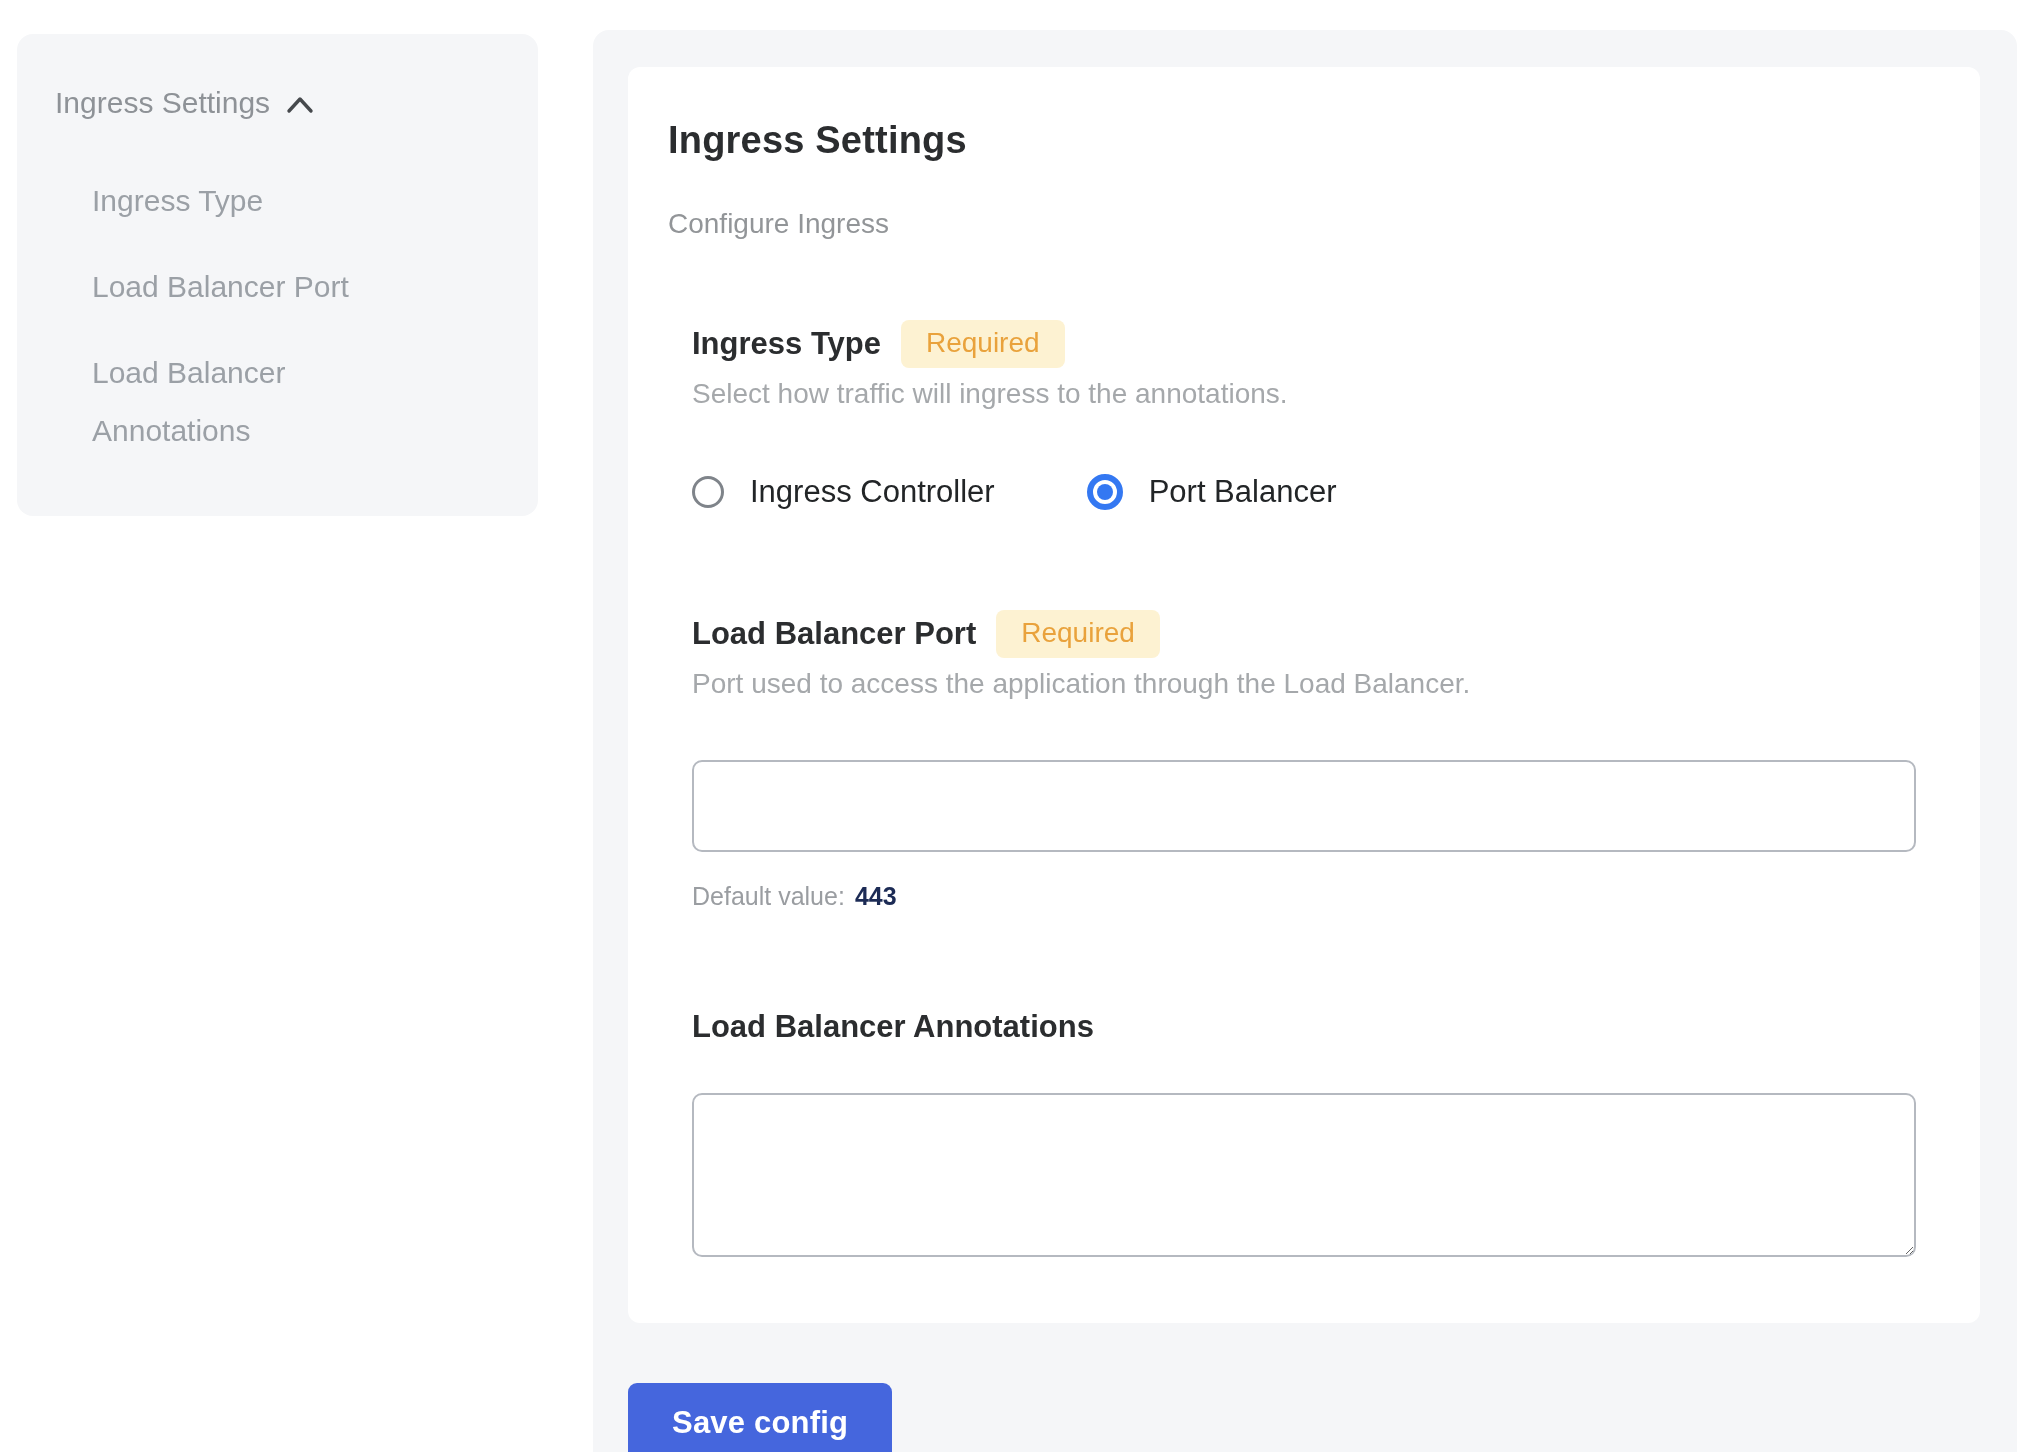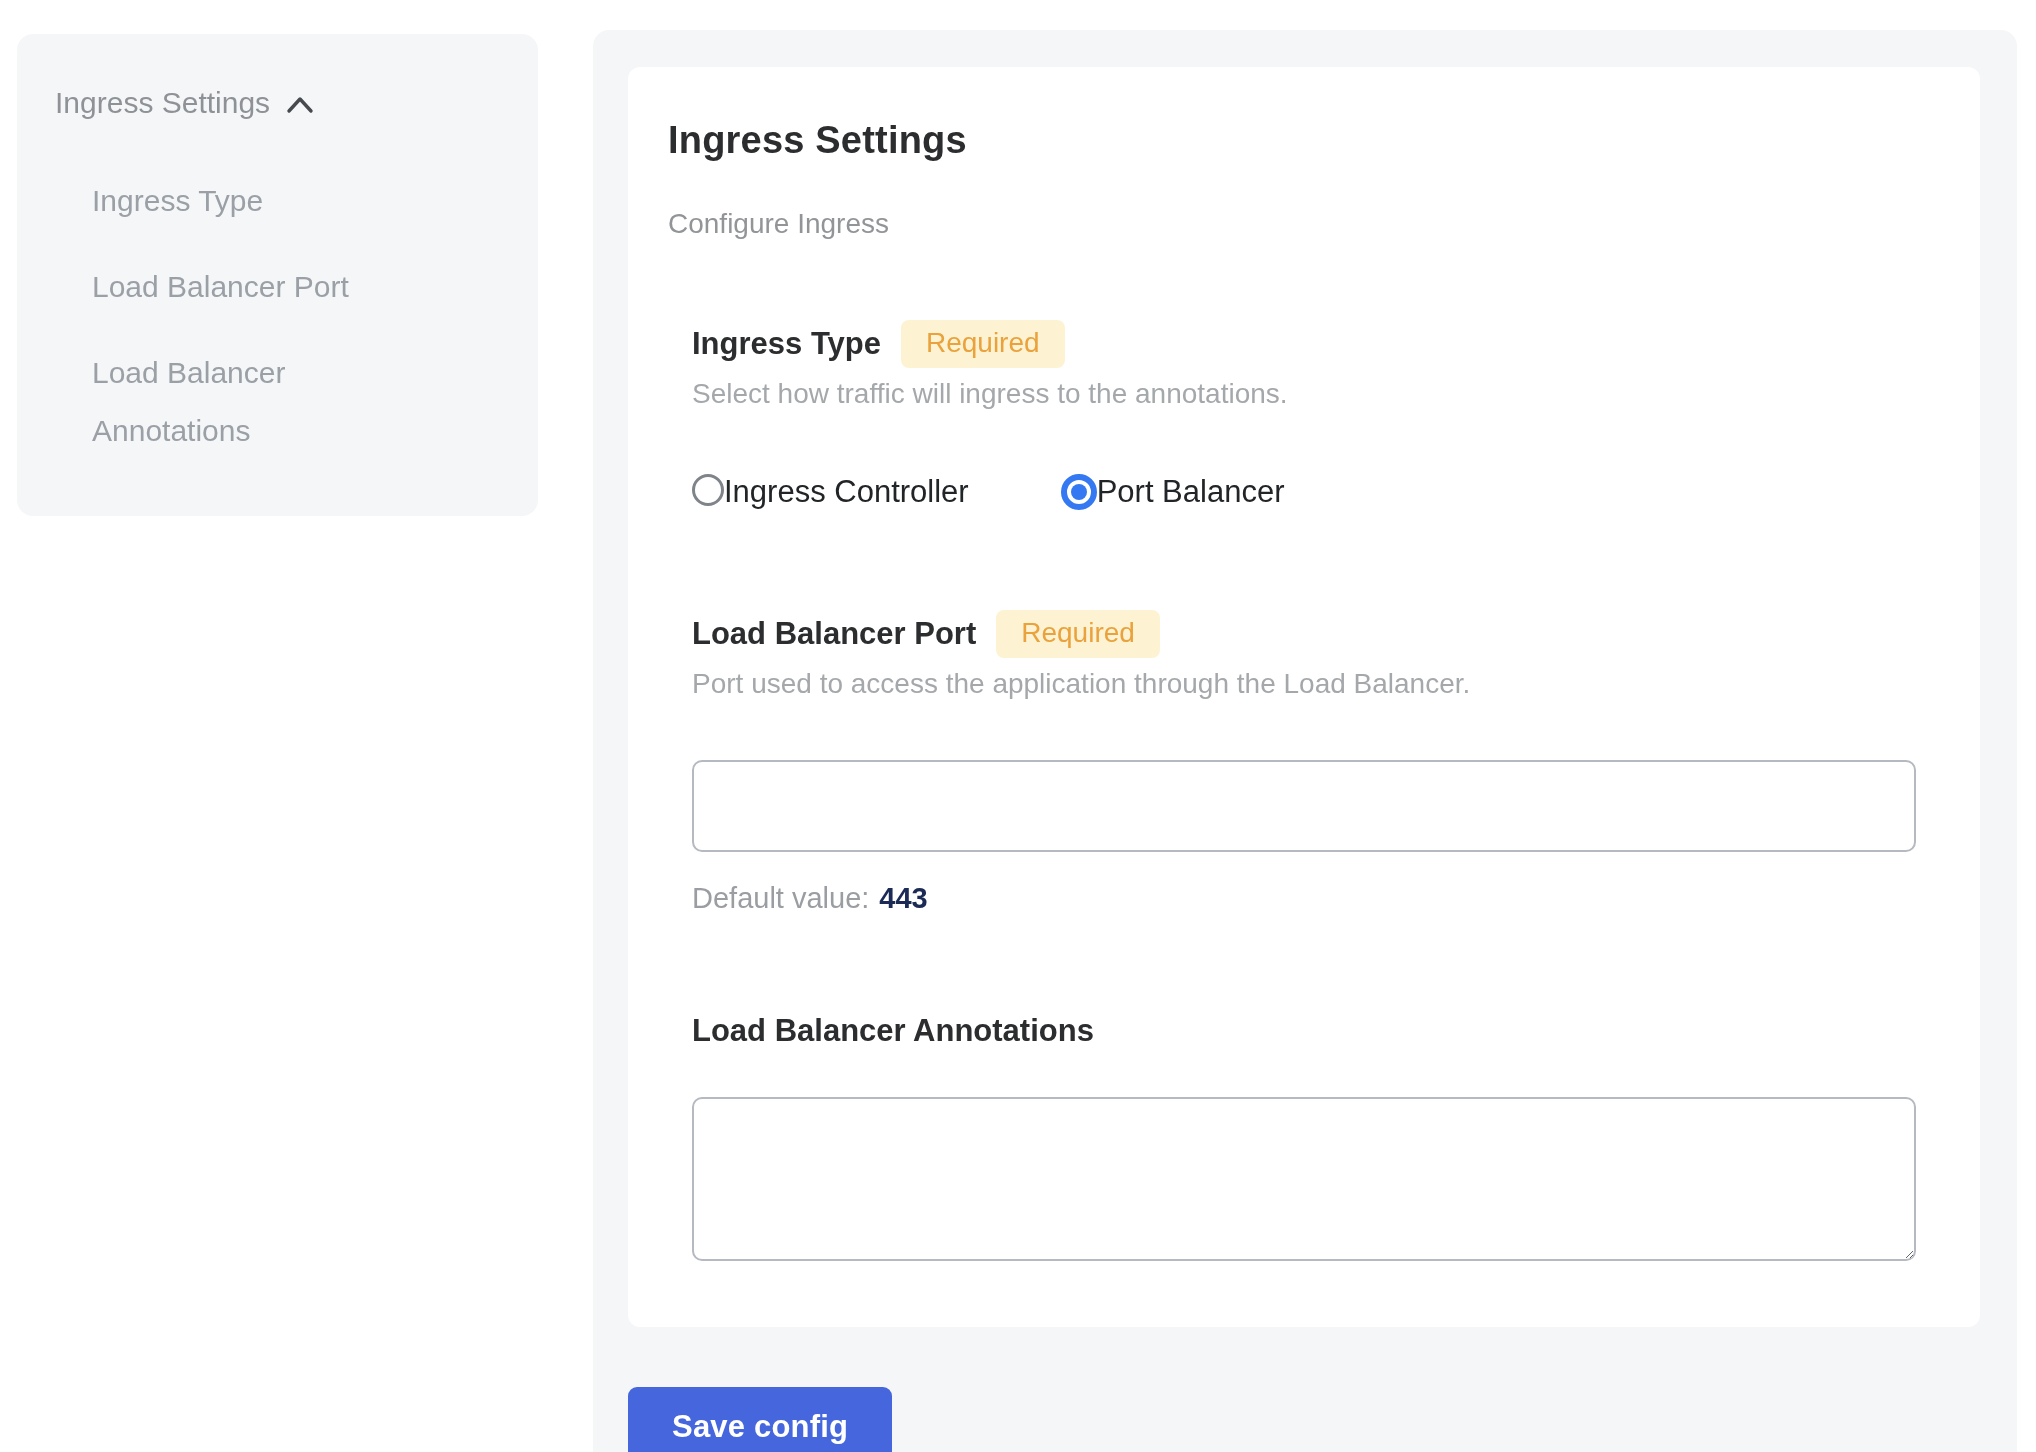--- a/index.html
+++ b/index.html
@@ -108,20 +108,22 @@
 
   
   .radio-row {
     margin-top: 64px;
     display: flex;
     align-items: center;
     gap: 92px;
   }
   .radio-option {
     display: flex;
+    align-items: center;
+    gap: 26px;
     cursor: pointer;
   }
   .radio-circle {
     width: 32px;
     height: 32px;
     border-radius: 50%;
     border: 3px solid #7f848a;
     background: #ffffff;
     flex-shrink: 0;
   }
@@ -154,21 +156,21 @@
     border-radius: 10px;
     background: #ffffff;
     font-size: 29px;
     padding: 0 24px;
     color: #2b2d2f;
     outline: none;
     display: block;
   }
   .default-line {
     margin-top: 30px;
-    font-size: 29px;
+    font-size: 25px;
     color: #9a9da1;
   }
   .default-value {
     color: var(--navy, #1c2b55);
     font-weight: 700;
     margin-left: 10px;
   }
   .annotations-textarea {
     margin-top: 48px;
     width: 100%;

